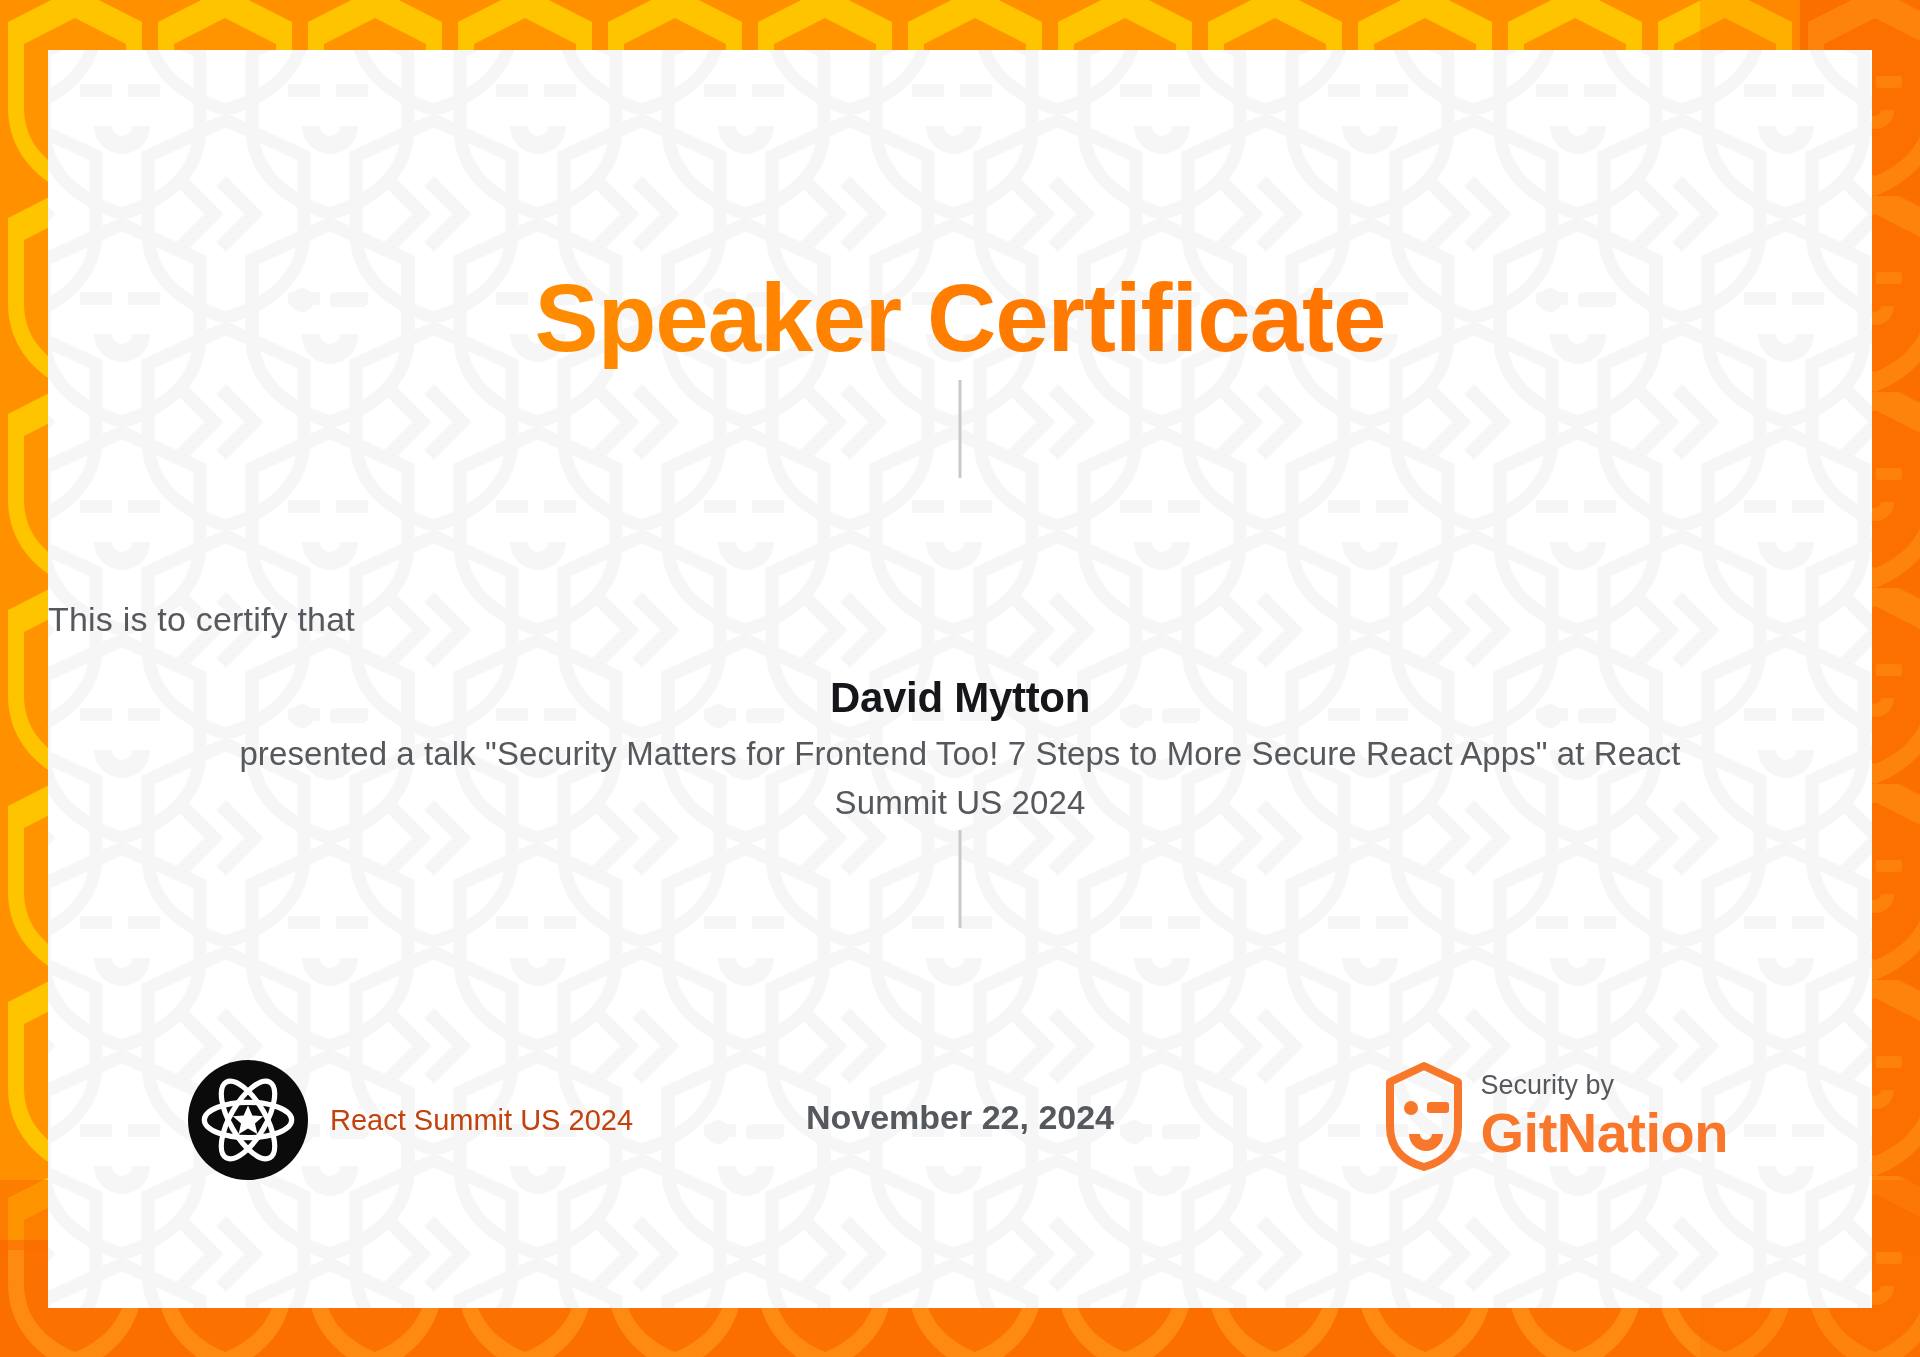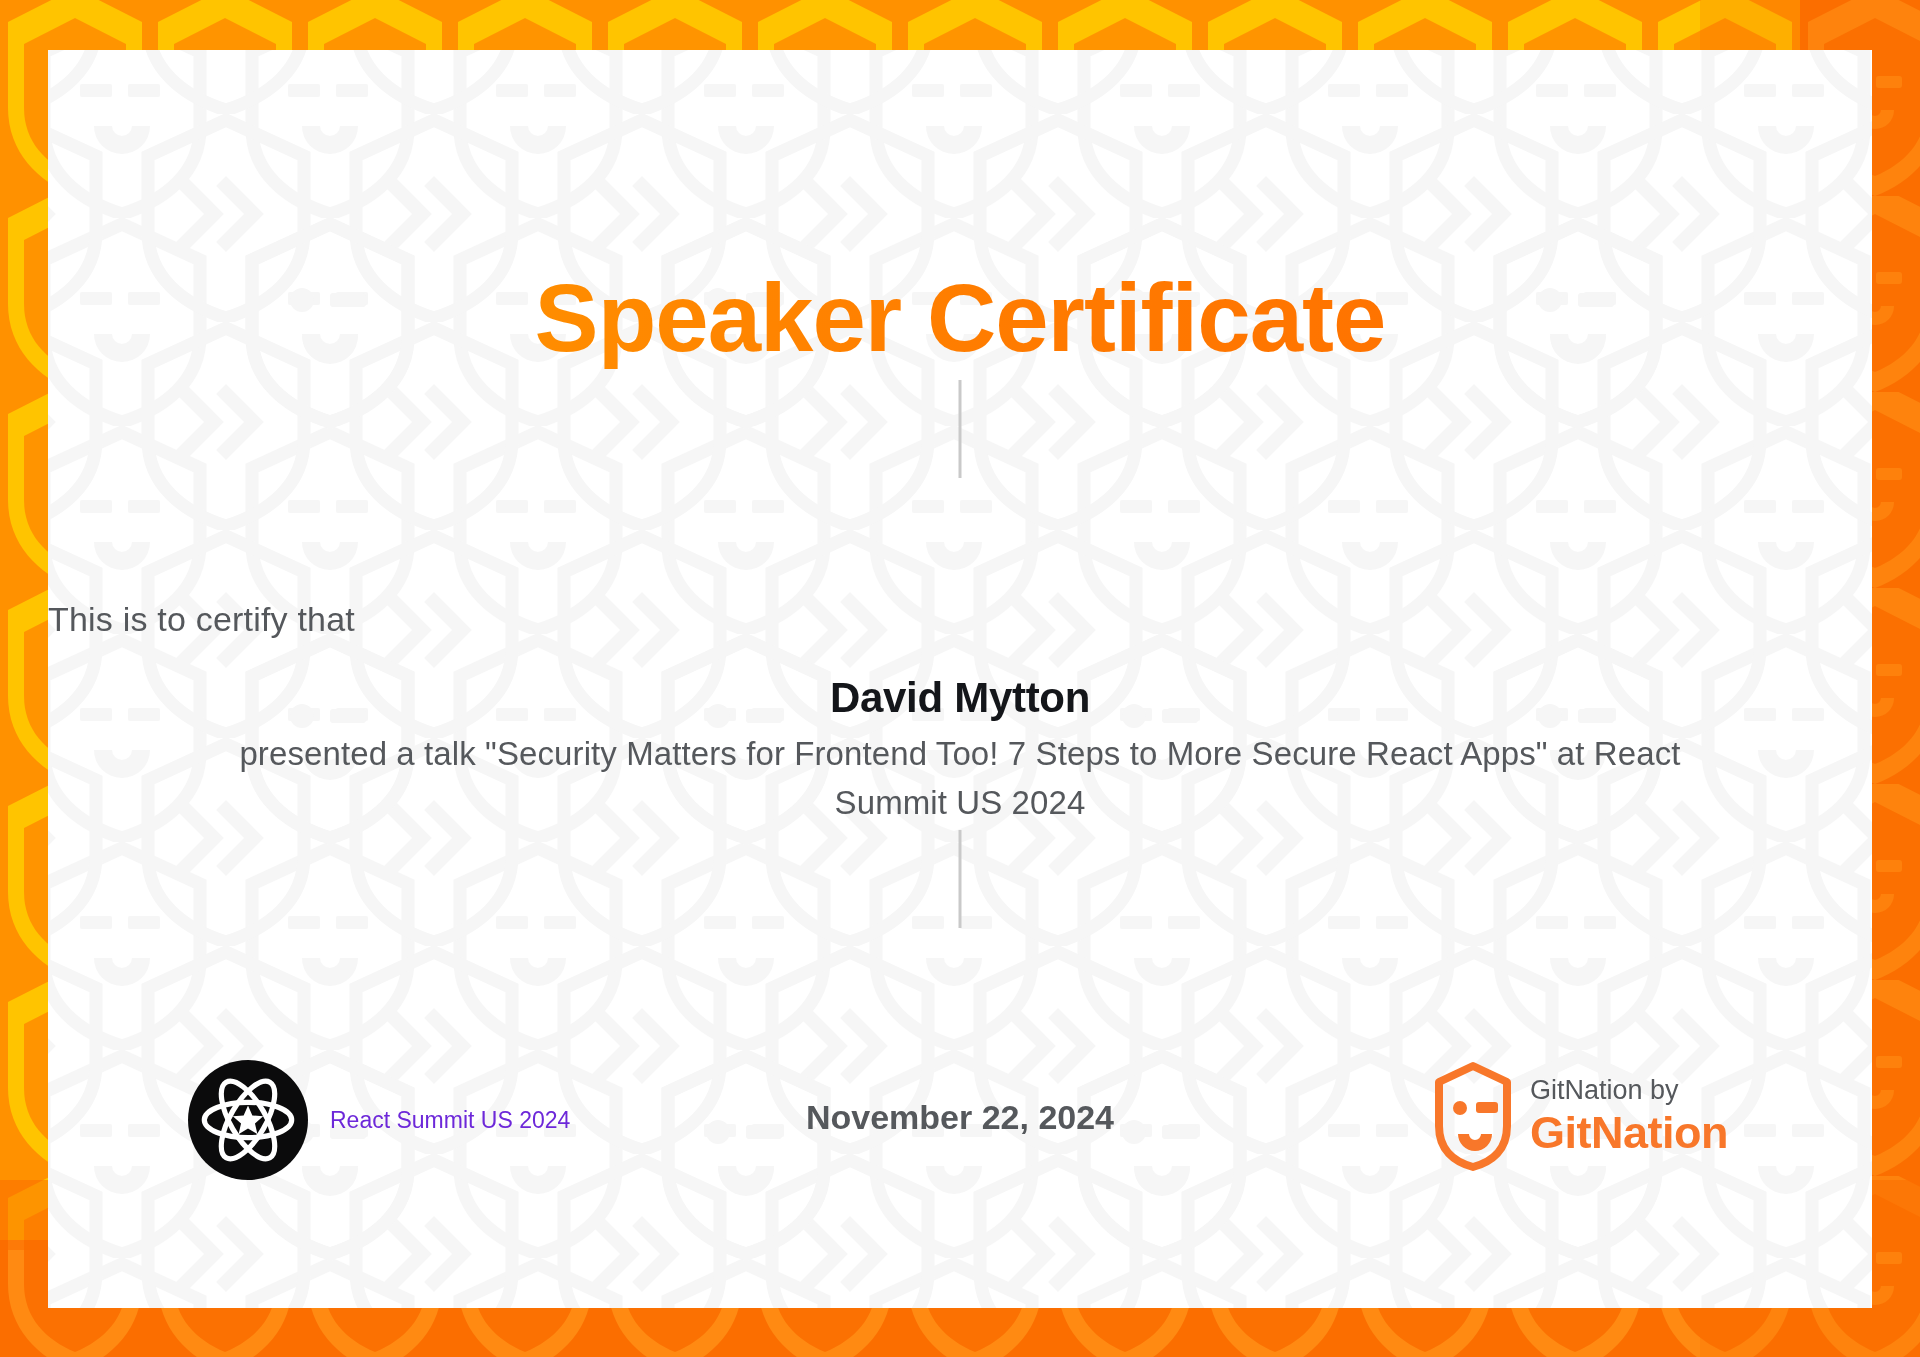--- a/index.html
+++ b/index.html
@@ -144,22 +144,22 @@
     width: 120px;
     height: 120px;
     border-radius: 50%;
     background: #0b0b0c;
     display: flex;
     align-items: center;
     justify-content: center;
     flex: none;
   }
   .event-name {
-    font-size: 23px;
-    color: #6d28d9;
+    font-size: 29px;
+    color: #c2410c;
     white-space: nowrap;
   }
   .footer-center {
     position: absolute;
     left: 0;
     top: 0;
     width: 100%;
     text-align: center;
     padding-top: 48px;
     font-size: 34px;
@@ -177,21 +177,21 @@
   }
   .gitnation-shield { width: 82px; height: 112px; flex: none; }
   .gitnation-text { display: flex; flex-direction: column; line-height: 1.0; }
   .organised-by {
     font-size: 27px;
     color: #55585c;
     margin-bottom: 6px;
     white-space: nowrap;
   }
   .gitnation-name {
-    font-size: 45px;
+    font-size: 56px;
     font-weight: 700;
     color: #F8772A;
     letter-spacing: -0.5px;
     white-space: nowrap;
     text-align: right;
   }
 </style>
 </head>
 <body>
 
@@ -319,21 +319,21 @@
         <div class="footer-right">
           <div class="gitnation-shield">
             <svg width="82" height="112" viewBox="0 0 82 112" xmlns="http://www.w3.org/2000/svg">
               <path d="M7 22 L41 6 L75 22 L75 66 C75 90 60 102 41 107 C22 102 7 90 7 66 Z" fill="none" stroke="#F8772A" stroke-width="8" stroke-linejoin="round"></path>
               <circle cx="28" cy="48" r="7" fill="#F8772A"></circle>
               <rect x="44" y="42" width="22" height="11" rx="3" fill="#F8772A"></rect>
               <path d="M26 74 a17 17 0 0 0 34 0 h-11 a6 6 0 0 1 -12 0 z" fill="#F8772A"></path>
             </svg>
           </div>
           <div class="gitnation-text">
-            <span class="organised-by">GitNation by</span>
+            <span class="organised-by">Security by</span>
             <span class="gitnation-name">GitNation</span>
           </div>
         </div>
 
       </div>
     </div>
   </div>
 </div>
 
 </body></html>

